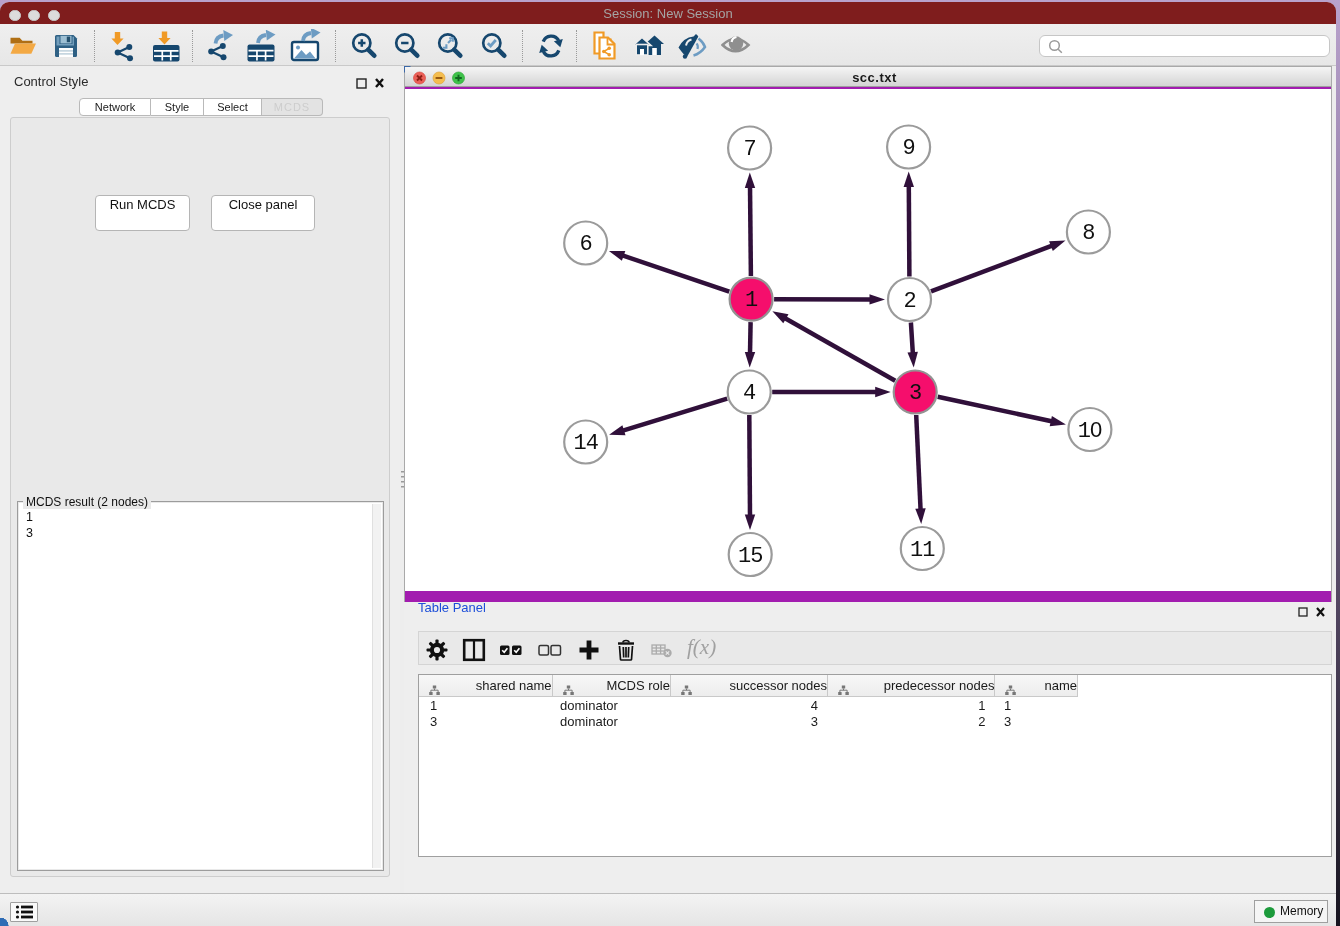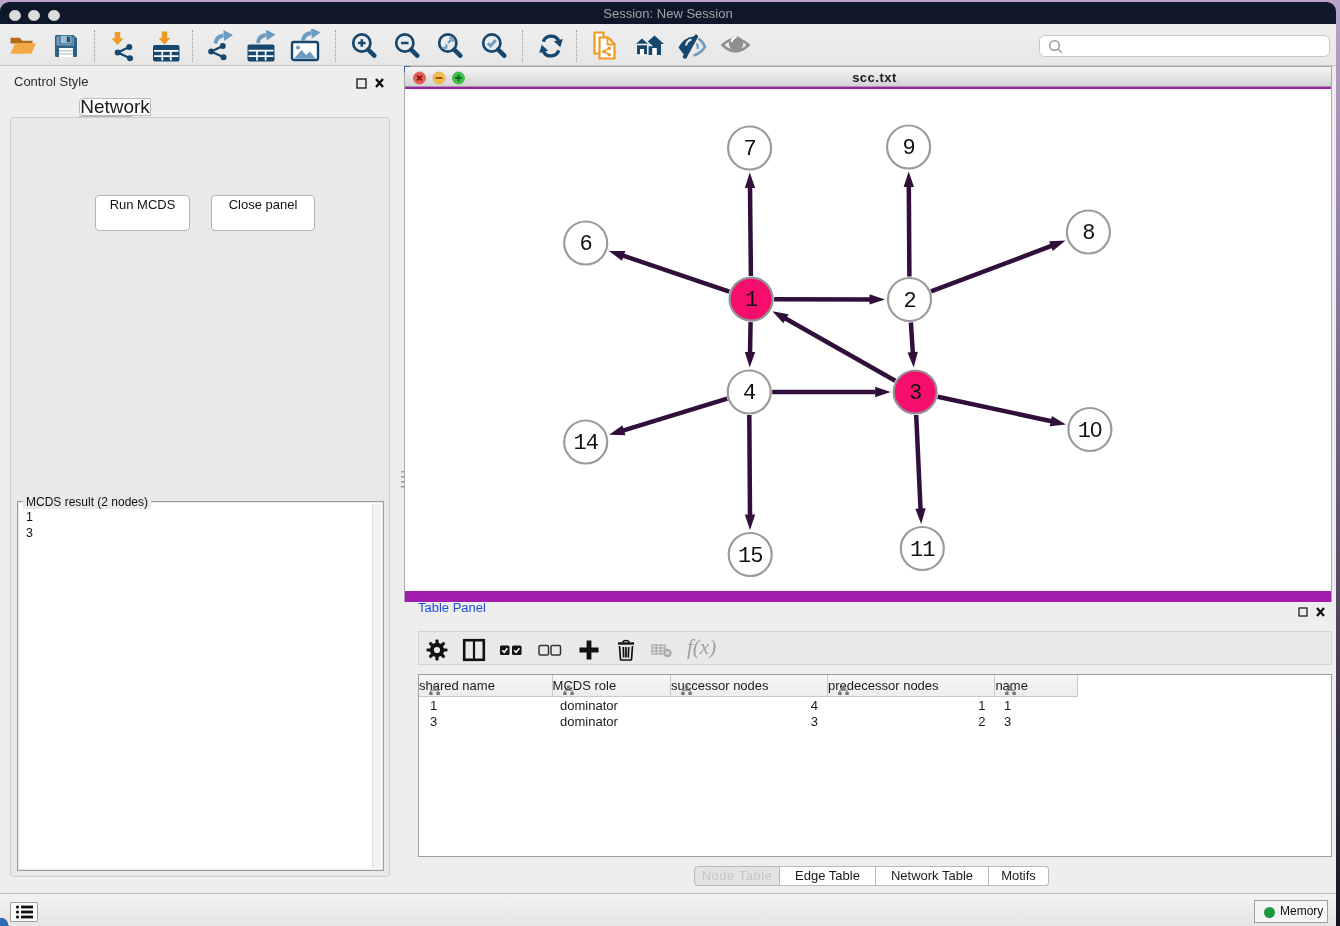--- a/index.html
+++ b/index.html
@@ -1,33 +1,33 @@
 <!DOCTYPE html>
 <html><head>
 <meta charset="utf-8">
 <style>
 * { margin:0; padding:0; box-sizing:border-box; }
 html,body { width:1340px; height:926px; overflow:hidden; }
 body { font-family:"Liberation Sans", sans-serif; background:linear-gradient(180deg,#b9a2cc 0%,#8f7aa5 30%,#4a3f58 70%,#17141f 100%); position:relative; }
 .win { position:absolute; left:0; top:2px; width:1336px; height:924px; background:#ededed; border-radius:9px 9px 0 0; overflow:hidden; }
 
-.titlebar { position:absolute; left:0; top:0; width:100%; height:22px; background:#0f172a; }
+.titlebar { position:absolute; left:0; top:0; width:100%; height:22px; background:#7f1d1d; }
 .tl { position:absolute; top:7.5px; width:11.5px; height:11.5px; border-radius:50%; background:#dcdcdc; border:1px solid #c9c9c9; }
 .title { position:absolute; top:0; left:0; width:100%; text-align:center; font-size:13px; color:#a4a4a4; line-height:24px; }
 
 .toolbar { position:absolute; left:0; top:22px; width:100%; height:42px; background:linear-gradient(180deg,#efefef,#e7e7e7); border-bottom:1px solid #c9c9c9; }
 .tbi { position:absolute; top:7px; }
 .tsep { position:absolute; top:6px; height:32px; width:0; border-left:1px dotted #9a9a9a; }
 .search { position:absolute; left:1039px; top:11px; width:291px; height:22px; background:#fff; border:1px solid #c6c6c6; border-radius:6px; }
 
 
 .cp { position:absolute; left:0; top:64px; width:400px; height:827px; background:#eeeeee; }
 .cp-head { position:absolute; top:8px; left:14px; font-size:13px; color:#2a2a2a; }
 .cp-btns { position:absolute; top:10px; right:14px; }
-.tabs { position:absolute; top:32px; left:79px; height:18px; display:flex; font-size:19px;flex-direction:column; }
+.tabs { position:absolute; top:32px; left:79px; height:18px; display:flex; font-size:11px; }
 .tab { background:#fff; border:1px solid #b9b9b9; border-left:none; text-align:center; line-height:16px; color:#1a1a1a; }
 .tab.first { border-left:1px solid #b9b9b9; border-radius:4px 0 0 4px; }
 .tab.sel { background:#e3e3e3; color:#cdcdcd; border-radius:0 4px 4px 0; letter-spacing:1px; }
 .cp-body { position:absolute; left:10px; top:51px; width:380px; height:760px; background:#e9e9e9; border:1px solid #cdcdcd; border-radius:3px; }
 .optlabel { position:absolute; top:20px; width:100%; text-align:center; font-size:13px; color:#111; }
 .combo { position:absolute; left:34px; top:42px; width:310px; height:20px; background:#fff; border:1px solid #adadad; border-radius:4px; font-size:13px; color:#111; line-height:18px; padding-left:10px; }
 .btn { position:absolute; top:77px; height:36px; background:#fff; border:1px solid #b5b5b5; border-radius:4px; font-size:13px; color:#111; text-align:center; line-height:18px; }
 .fieldset { position:absolute; left:6px; top:383px; width:367px; height:370px; border:1px solid #9c9c9c; }
 .fieldset .legend { position:absolute; top:-7px; left:5px; background:#e9e9e9; font-size:12px; color:#111; padding:0 3px; }
 .fieldset .inner { position:absolute; left:1px; top:1px; right:1px; bottom:1px; background:#fff; font-size:12.5px; color:#111; padding:6px 0 0 7px; line-height:16px; }
@@ -45,21 +45,21 @@
 .net-canvas svg circle { fill:#fff; stroke:#9b9b9b; stroke-width:2.2; }
 .net-canvas svg circle.pk { fill:#f50e6c; stroke:#939393; }
 .net-canvas svg text { font-size:22px; fill:#101010; text-anchor:middle; font-family:"Liberation Mono",monospace; letter-spacing:-1px; }
 
 .tp { position:absolute; left:404px; top:600px; width:936px; height:291px; background:#eeeeee; }
 .tp-head { position:absolute; top:-2px; left:14px; font-size:13px; color:#1d4ed8; }
 .tp-btns { position:absolute; top:3px; right:14px; }
 .tp-toolbar { position:absolute; left:14px; top:29px; width:914px; height:34px; background:#e9e9e9; border:1px solid #d4d4d4; }
 .tbl { position:absolute; left:14px; top:72px; width:914px; height:183px; background:#fff; border:1px solid #9f9f9f; font-size:13px; }
 .thead { position:absolute; left:0; top:0; height:22px; background:linear-gradient(180deg,#f7f7f7,#ededed); border-bottom:1px solid #c9c9c9; }
-.th { position:absolute; top:0; height:22px; border-right:1px solid #c9c9c9; text-align:left; line-height:22px; color:#1a1a1a; }
+.th { position:absolute; top:0; height:22px; border-right:1px solid #c9c9c9; text-align:right; line-height:22px; color:#1a1a1a; }
 .td { position:absolute; font-size:13px; color:#1a1a1a; }
 .btabs { position:absolute; top:264px; left:290px; height:20px; display:flex; font-size:13px; }
 .btab { background:#fff; border:1px solid #b9b9b9; border-left:none; line-height:18px; color:#1a1a1a; text-align:center; }
 .btab.sel { background:#e3e3e3; color:#c6c6c6; border-radius:4px 0 0 4px; border-left:1px solid #b9b9b9; letter-spacing:0.5px; }
 .btab.last { border-radius:0 4px 4px 0; }
 
 .status { position:absolute; left:0; top:891px; width:1337px; height:35px; background:linear-gradient(180deg,#f3f3f3,#e4e4e4); border-top:1px solid #bdbdbd; }
 .listbtn { position:absolute; left:10px; top:8px; width:28px; height:20px; background:#fafafa; border:1px solid #9f9f9f; border-radius:1px; }
 .membtn { position:absolute; right:9px; top:6px; width:74px; height:23px; background:#f5f5f5; border:1px solid #9f9f9f; font-size:12px; color:#111; line-height:21px; text-align:left; padding-left:25px; }
 .membtn .dot { position:absolute; left:9px; top:6px; width:11px; height:11px; background:#1d9b3c; border-radius:50%; }
@@ -445,26 +445,20 @@
         <div class="td" style="left:141px;top:23px;width:80px;">dominator</div>
         <div class="td" style="left:252px;top:23px;width:147px;text-align:right;">4</div>
         <div class="td" style="left:409px;top:23px;width:157.4px;text-align:right;">1</div>
         <div class="td" style="left:585px;top:23px;width:40px;">1</div>
         <div class="td" style="left:11px;top:39px;width:40px;">3</div>
         <div class="td" style="left:141px;top:39px;width:80px;">dominator</div>
         <div class="td" style="left:252px;top:39px;width:147px;text-align:right;">3</div>
         <div class="td" style="left:409px;top:39px;width:157.4px;text-align:right;">2</div>
         <div class="td" style="left:585px;top:39px;width:40px;">3</div>
       </div>
-    <div class="btabs">
-      <div class="btab sel" style="width:86px">Node Table</div>
-        <div class="btab" style="width:96px">Edge Table</div>
-        <div class="btab" style="width:113px">Network Table</div>
-        <div class="btab last" style="width:60px">Motifs</div>
-    </div>
   </div>
   <div class="status">
     <div class="listbtn"><svg width="20" height="16" style="margin:1px 0 0 4px">
           <g fill="#111">
             <circle cx="2.5" cy="3" r="1.6"></circle>
             <rect x="6" y="1.6" width="12" height="2.8"></rect>
             <circle cx="2.5" cy="8" r="1.6"></circle>
             <rect x="6" y="6.6" width="12" height="2.8"></rect>
             <circle cx="2.5" cy="13" r="1.6"></circle>
             <rect x="6" y="11.6" width="12" height="2.8"></rect>

